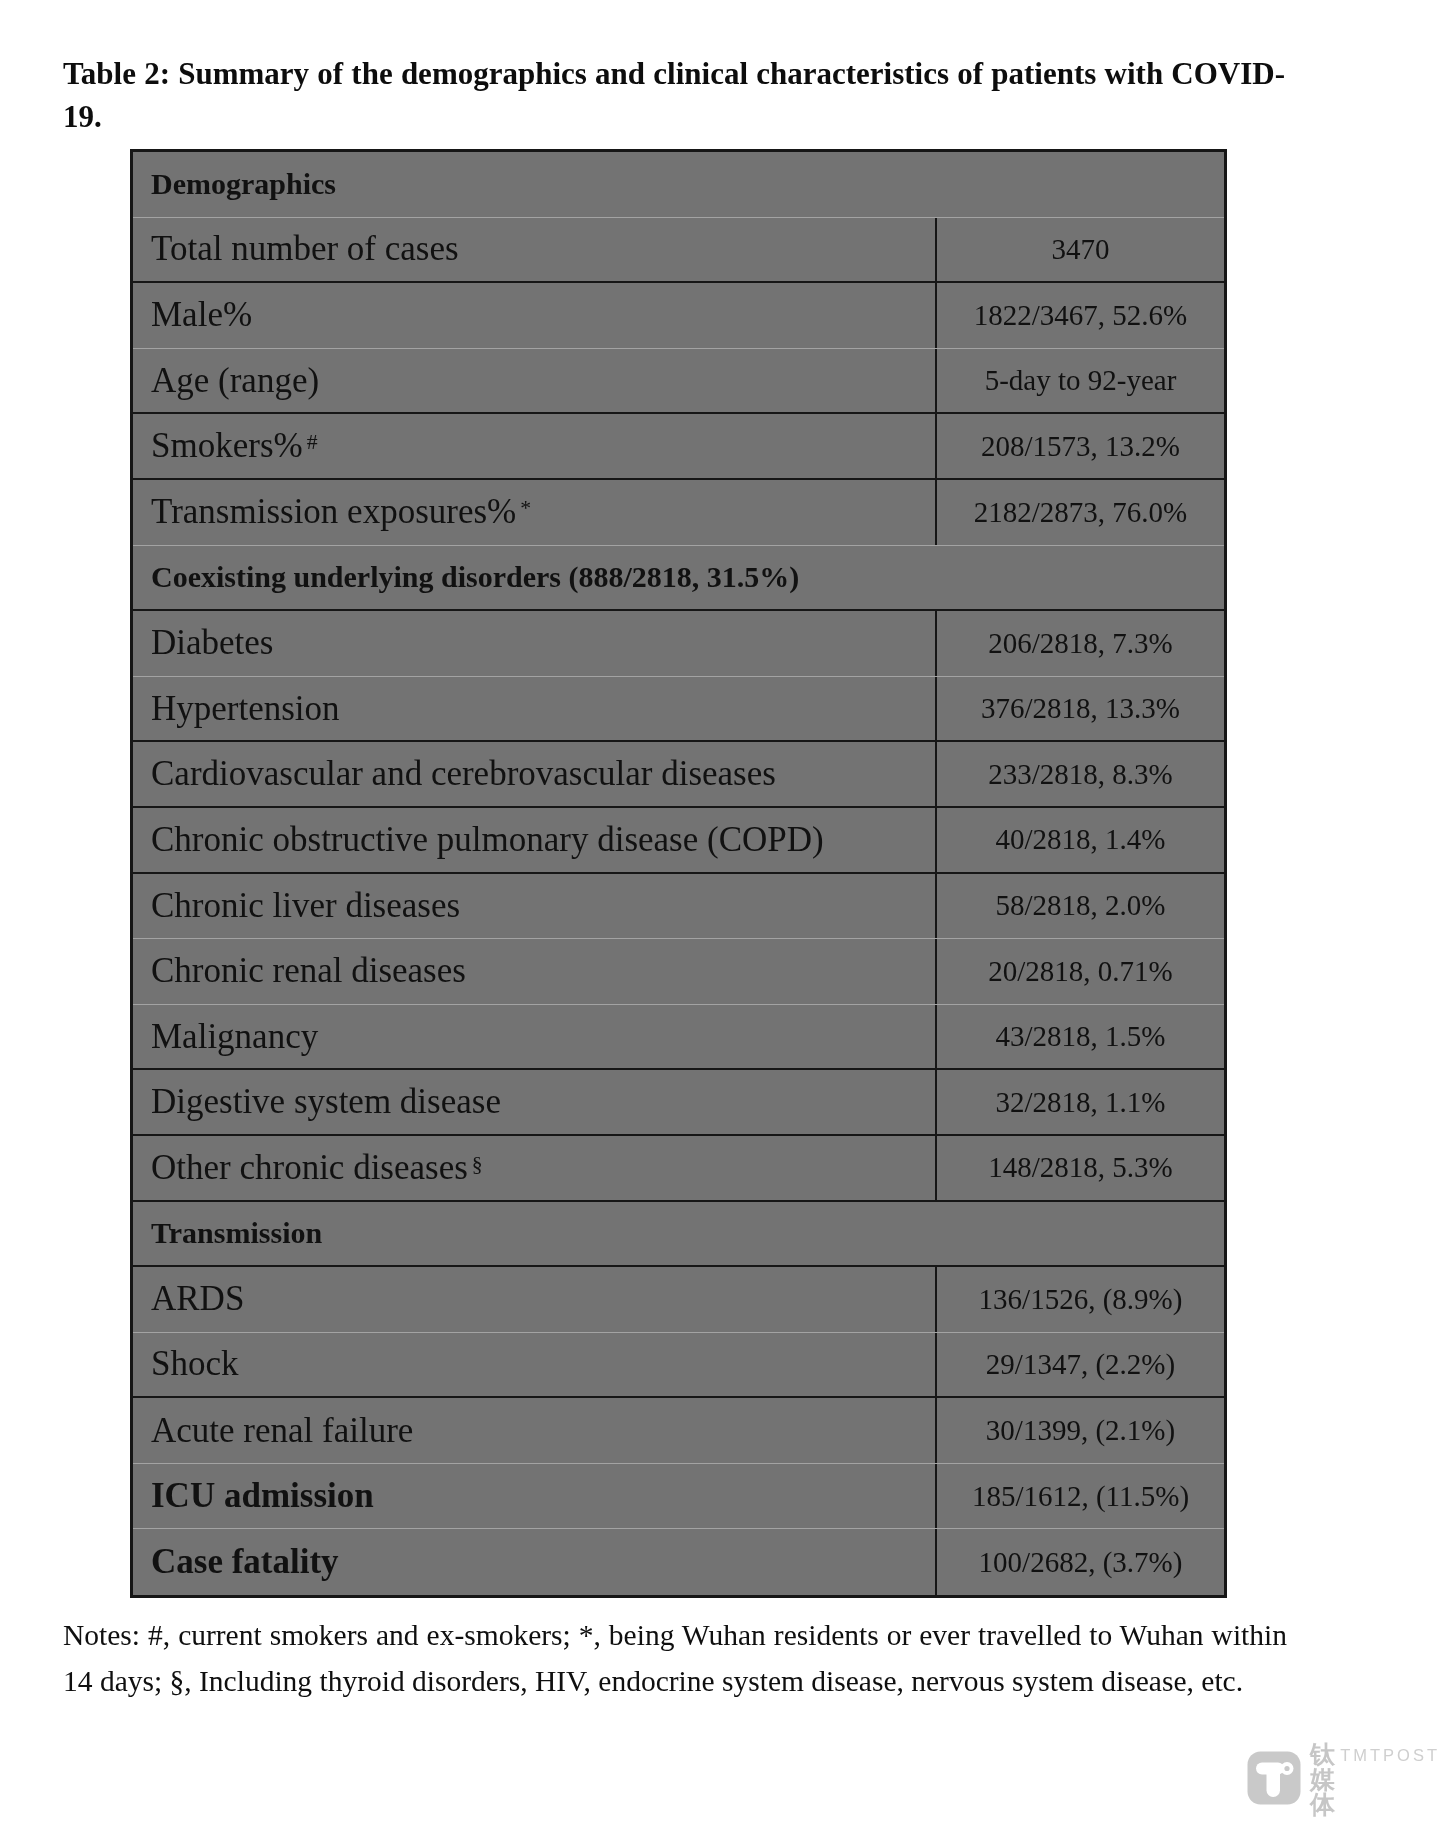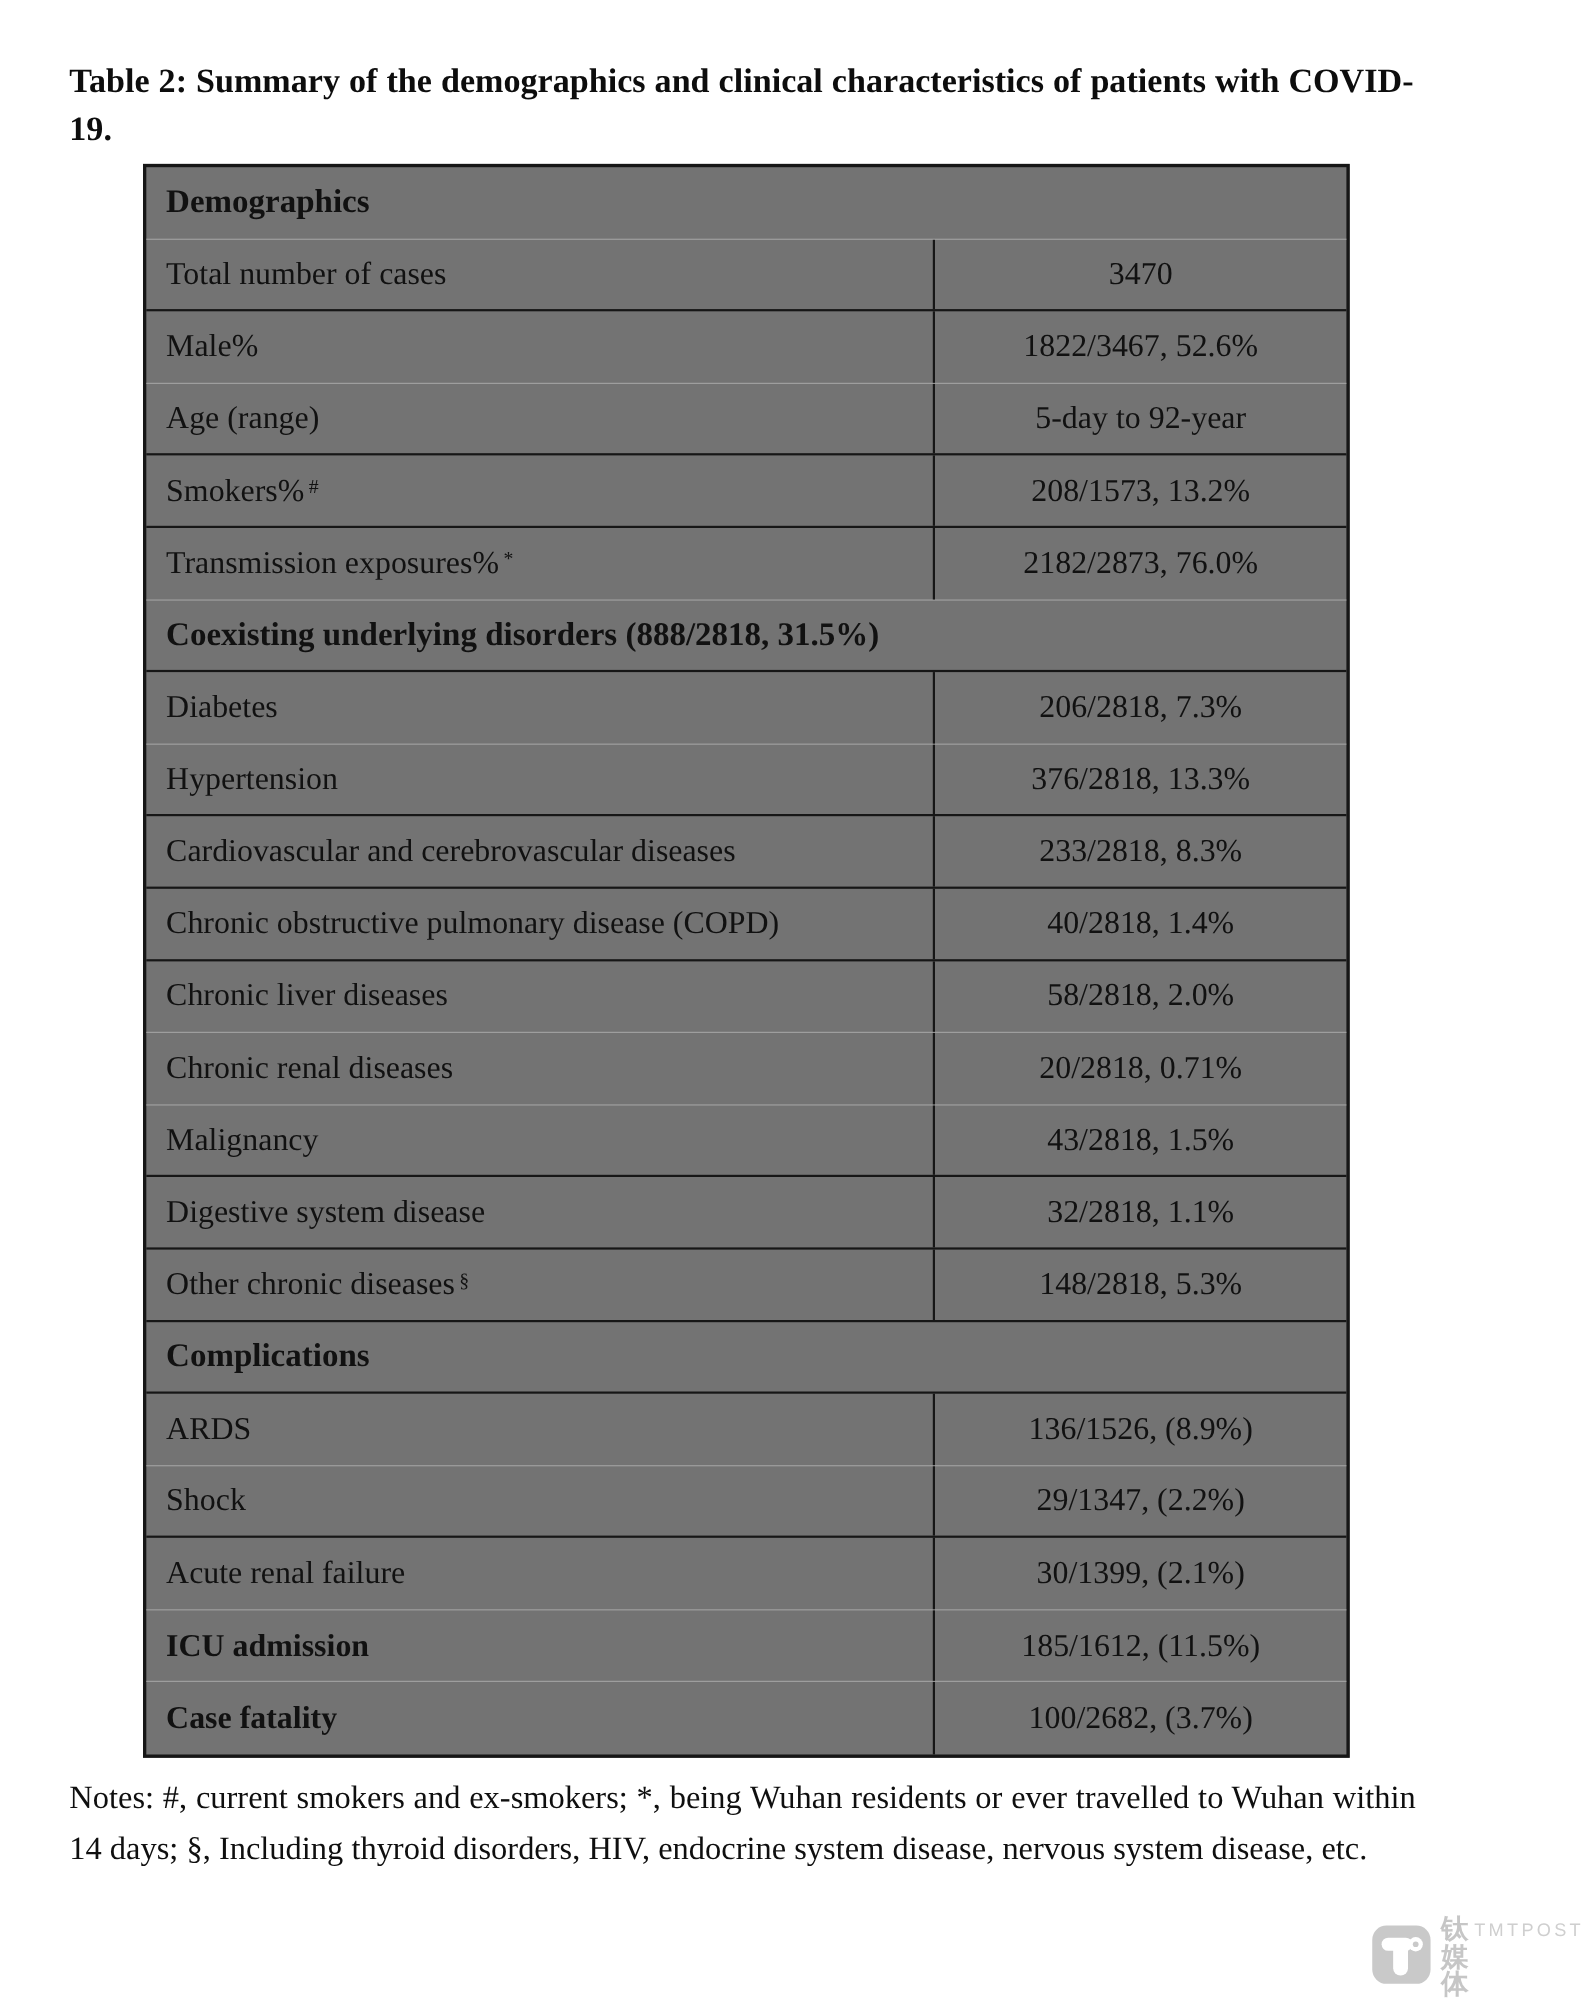--- a/index.html
+++ b/index.html
@@ -31,26 +31,26 @@
   .row {
     display: flex;
     height: 65.6px;
     align-items: stretch;
     box-sizing: border-box;
   }
   .row.rule-dark { border-bottom: 2px solid #161616; }
   .row.rule-light { border-bottom: 1px solid #a3a3a3; }
   .row:last-child { border-bottom: none; }
   .cell-label {
-    width: 717px;
+    width: 804px;
     box-sizing: border-box;
     display: flex;
     align-items: center;
     padding-left: 18px;
-    font-size: 29px;
+    font-size: 35px;
   }
   .data .cell-label { border-right: 2px solid #161616; }
   .cell-label.bold { font-weight: bold; }
   .cell-value {
     flex: 1;
     display: flex;
     align-items: center;
     justify-content: center;
     font-size: 29px;
   }
@@ -162,21 +162,21 @@
     </div>
     <div class="row data rule-dark">
       <div class="cell-label">Digestive system disease</div>
       <div class="cell-value">32/2818, 1.1%</div>
     </div>
     <div class="row data rule-dark">
       <div class="cell-label">Other chronic diseases<sup>§</sup></div>
       <div class="cell-value">148/2818, 5.3%</div>
     </div>
     <div class="row section rule-dark">
-      <div class="cell-label">Complications</div>
+      <div class="cell-label">Transmission</div>
     </div>
     <div class="row data rule-light">
       <div class="cell-label">ARDS</div>
       <div class="cell-value">136/1526, (8.9%)</div>
     </div>
     <div class="row data rule-dark">
       <div class="cell-label">Shock</div>
       <div class="cell-value">29/1347, (2.2%)</div>
     </div>
     <div class="row data rule-light">

